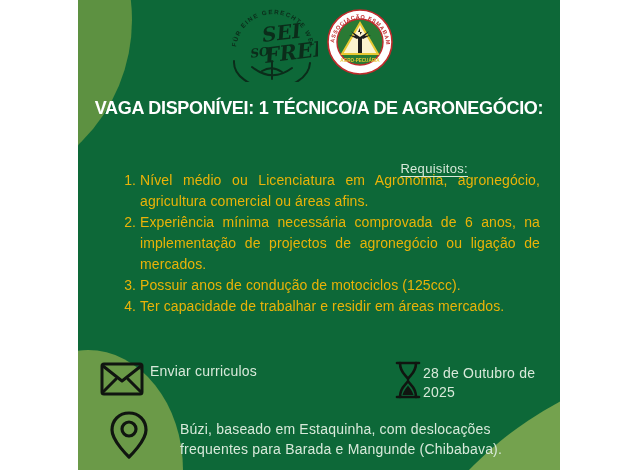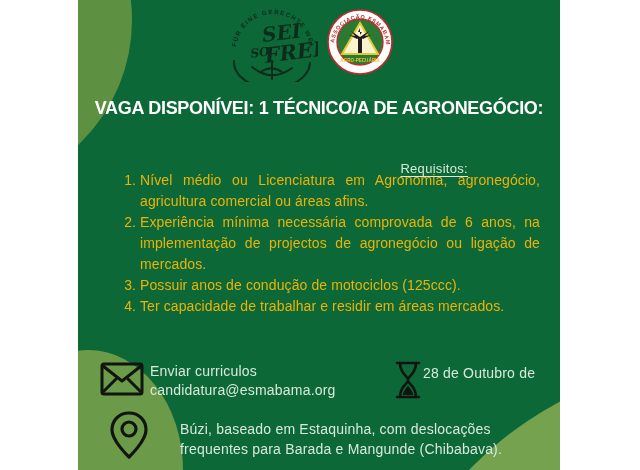--- a/index.html
+++ b/index.html
@@ -104,36 +104,36 @@
           <g stroke="#101510" stroke-width="3" fill="none" stroke-linejoin="round" stroke-linecap="round">
             <rect x="2" y="3" width="40" height="30" rx="2"></rect>
             <path d="M 3,5 L 22,20 L 41,5"></path>
             <path d="M 3,31 L 16,18"></path>
             <path d="M 41,31 L 28,18"></path>
           </g>
         </svg>
       </div>
       <div class="row-text contact-text">
         <div>Enviar curriculos</div>
-        <div>candidatura@esmabama.org</div>
       </div>
 
       <div class="icon icon-hour">
         <svg width="30" height="40" viewBox="0 0 30 40">
           <g stroke="#101510" stroke-width="2.6" fill="none" stroke-linecap="round">
             <path d="M 4,3 H 26"></path>
             <path d="M 4,37 H 26"></path>
             <path d="M 7,3 C 7,13 13,15 15,19 C 17,15 23,13 23,3"></path>
             <path d="M 7,37 C 7,27 13,25 15,21 C 17,25 23,27 23,37"></path>
           </g>
           <path d="M 9.5,35 C 11,30 13.5,28 15,25.5 C 16.5,28 19,30 20.5,35 Z" fill="#101510"></path>
         </svg>
       </div>
       <div class="row-text deadline-text">
         <div>28 de Outubro de</div>
+        <div>2025</div>
       </div>
 
       <div class="icon icon-pin">
         <svg width="46" height="50" viewBox="0 0 46 50">
           <path d="M 23,3 C 13,3 6,10.5 6,20 C 6,31 23,47 23,47 C 23,47 40,31 40,20 C 40,10.5 33,3 23,3 Z" fill="none" stroke="#101510" stroke-width="3.2" stroke-linejoin="round"></path>
           <circle cx="23" cy="19" r="7" fill="none" stroke="#101510" stroke-width="3.2"></circle>
         </svg>
       </div>
       <div class="row-text location-text">Búzi, baseado em Estaquinha, com deslocações frequentes para Barada e Mangunde (Chibabava).</div>
 

